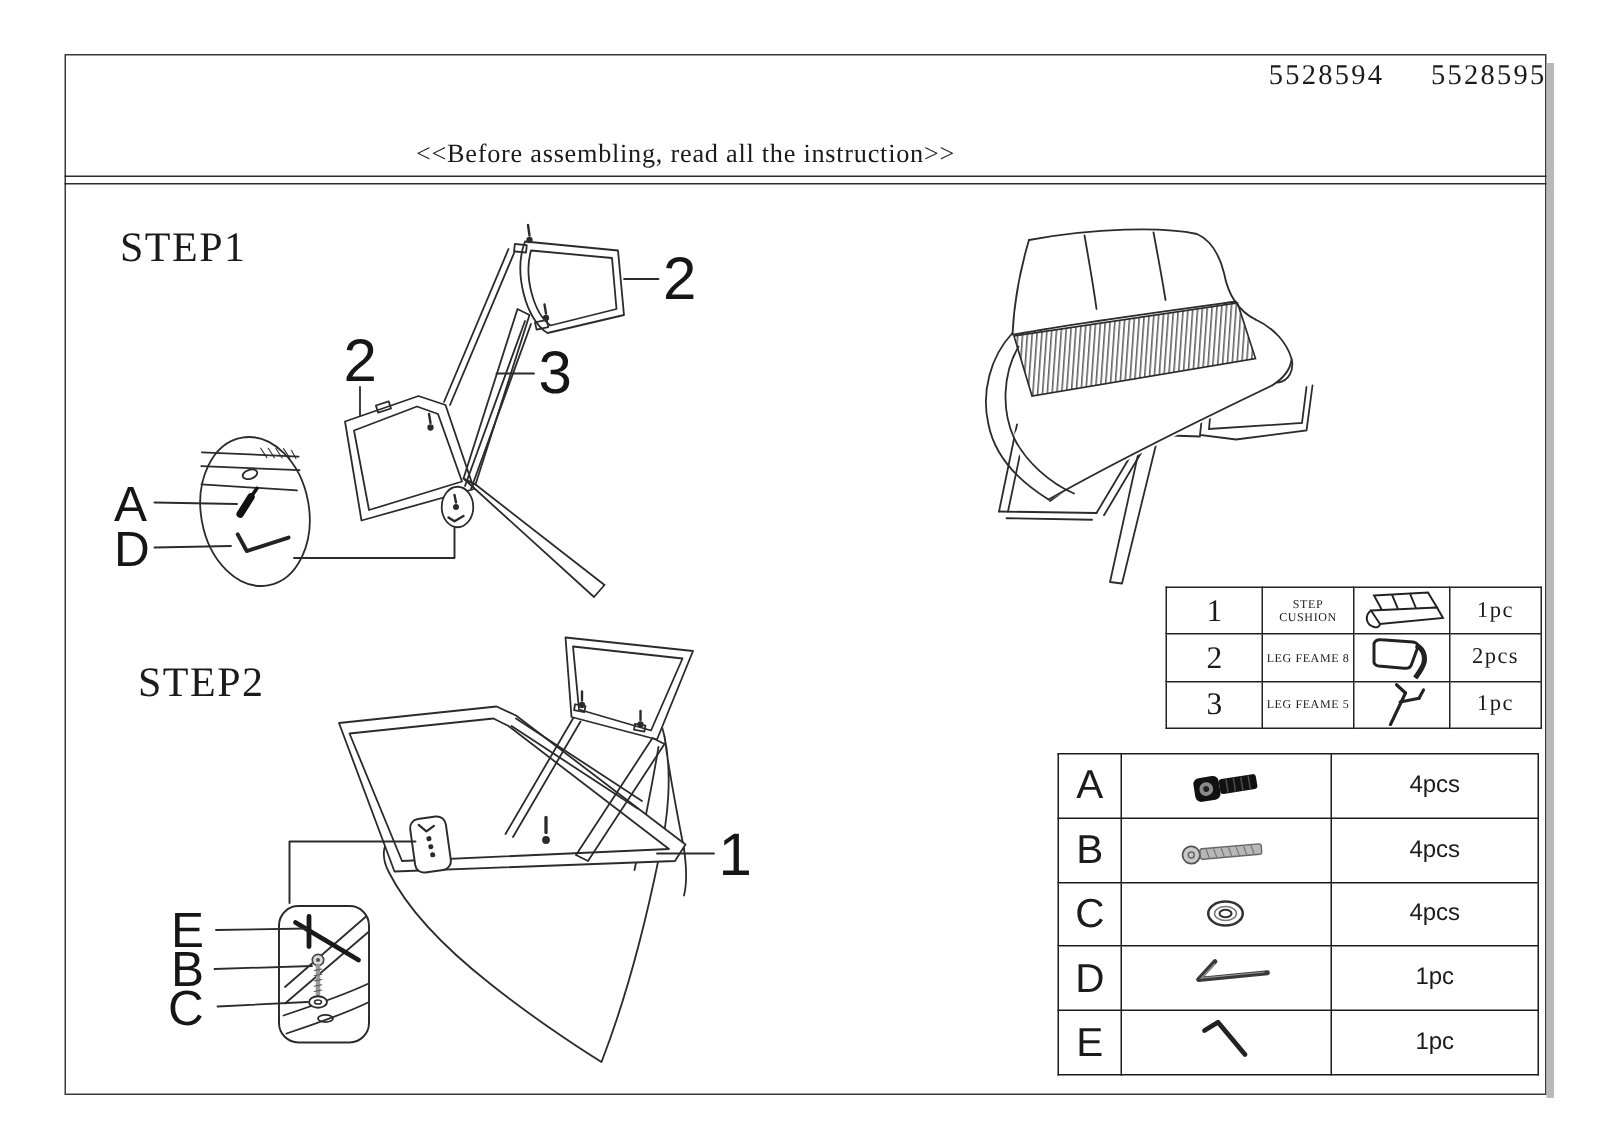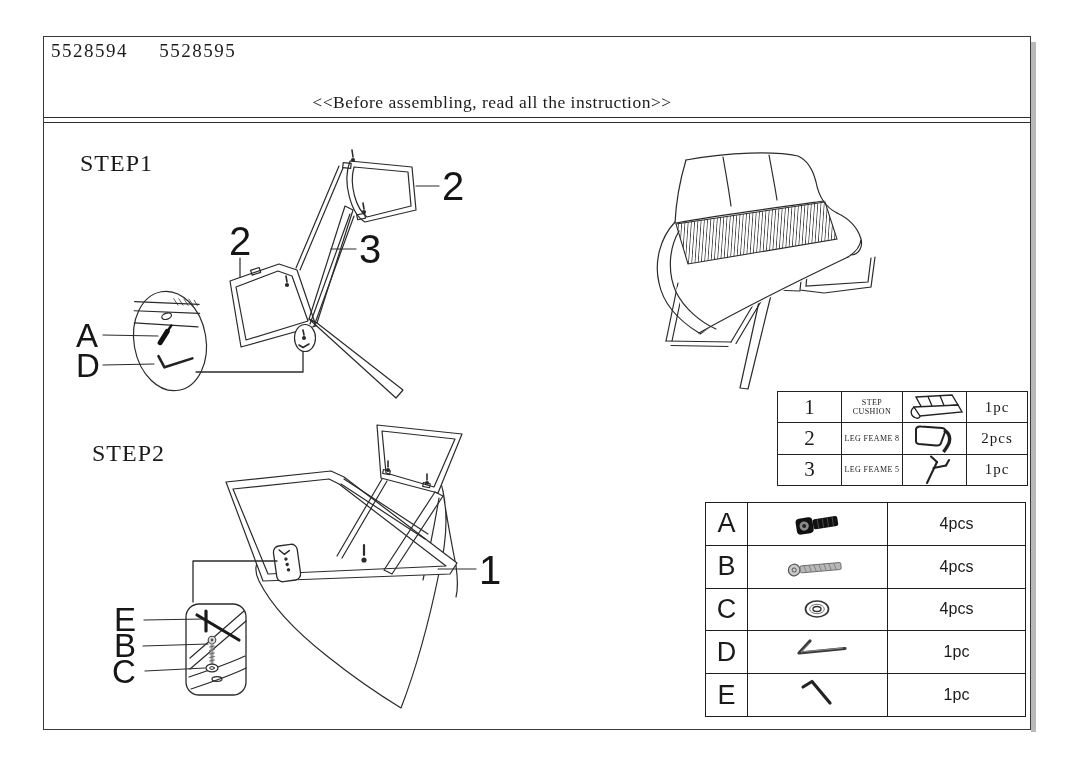--- a/index.html
+++ b/index.html
@@ -4,28 +4,28 @@
 <style>
   html,body{margin:0;padding:0;background:#ffffff;}
   #stage{position:relative;width:1082px;height:765px;background:#fff;overflow:hidden;
          font-family:"Liberation Serif", serif;color:#1b1b1b;}
   .abs{position:absolute;}
   #page-frame{left:43px;top:36px;width:986px;height:692px;border:1.6px solid #3a3a3a;}
   #page-shadow-right{left:1031px;top:42px;width:5px;height:690px;background:#b9b9b9;}
   #art{left:0;top:0;width:1082px;height:765px;}
 
   
-  #model-numbers{left:43px;top:40px;width:988px;text-align:left;font-size:19px;
-                 letter-spacing:1.5px;white-space:pre;padding-left:8px;}
+  #model-numbers{left:43px;top:40px;width:988px;text-align:right;font-size:19px;
+                 letter-spacing:1.5px;white-space:pre;}
   #doc-title{left:43px;top:60px;width:988px;text-align:center;font-size:28px;
              letter-spacing:4px;word-spacing:14px;}
-  #doc-subtitle{left:43px;top:92px;width:828px;text-align:center;font-size:17.5px;letter-spacing:.5px;margin-left:35px;}
+  #doc-subtitle{left:43px;top:92px;width:828px;text-align:center;font-size:17.5px;letter-spacing:.5px;}
   .rule{left:43px;width:988px;height:0;border-top:1.6px solid #2c2c2c;}
 
-  .step-label{font-size:24px;letter-spacing:1px;text-align:center;}
+  .step-label{font-size:28px;letter-spacing:1px;text-align:center;}
   #step1-label{left:80px;top:150px;}
   #step2-label{left:92px;top:440px;}
 
   .big-digit{font-family:"Liberation Sans", sans-serif;font-size:40px;line-height:1;color:#161616;}
   .big-letter{font-family:"Liberation Sans", sans-serif;font-size:33px;line-height:1;color:#161616;}
 
   
   #parts-table{left:777px;top:391px;border-collapse:collapse;table-layout:fixed;}
   #parts-table td{border:1.6px solid #222;padding:0;text-align:center;vertical-align:middle;height:30.4px;overflow:hidden;}
   #parts-table .c-num{width:63px;font-size:21px;}

